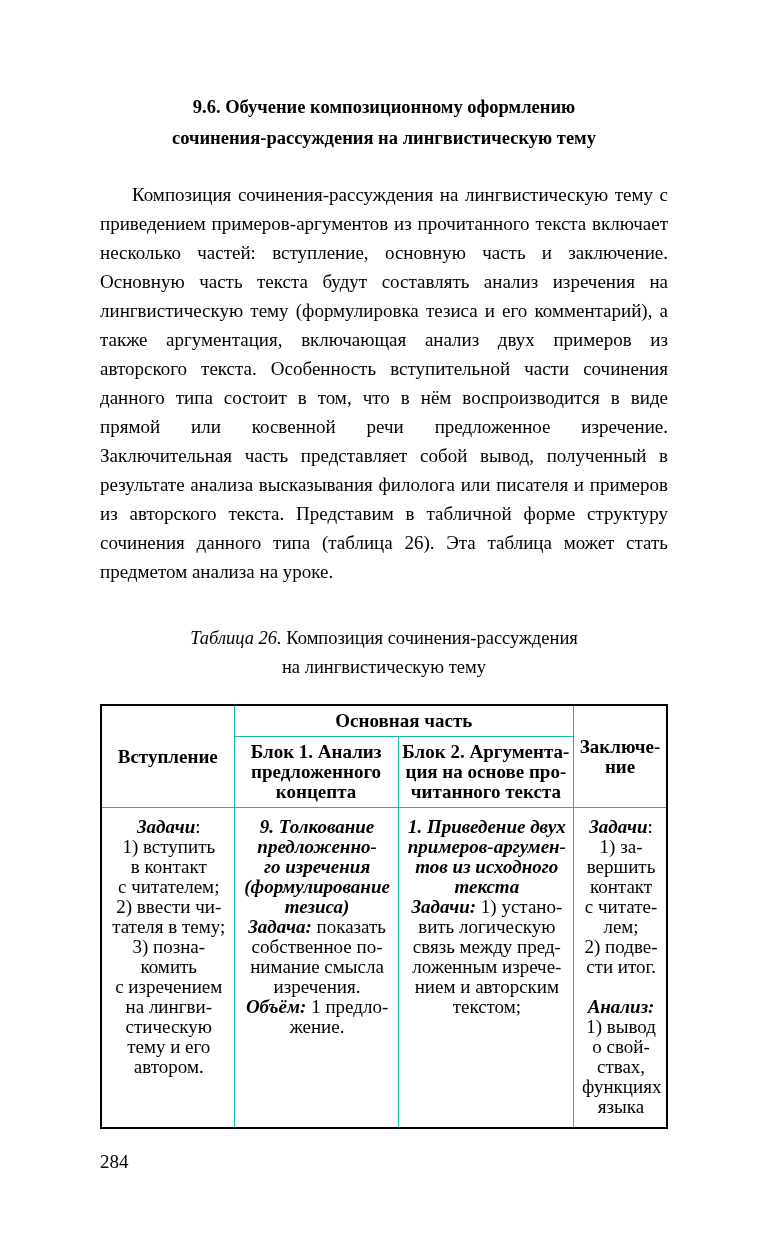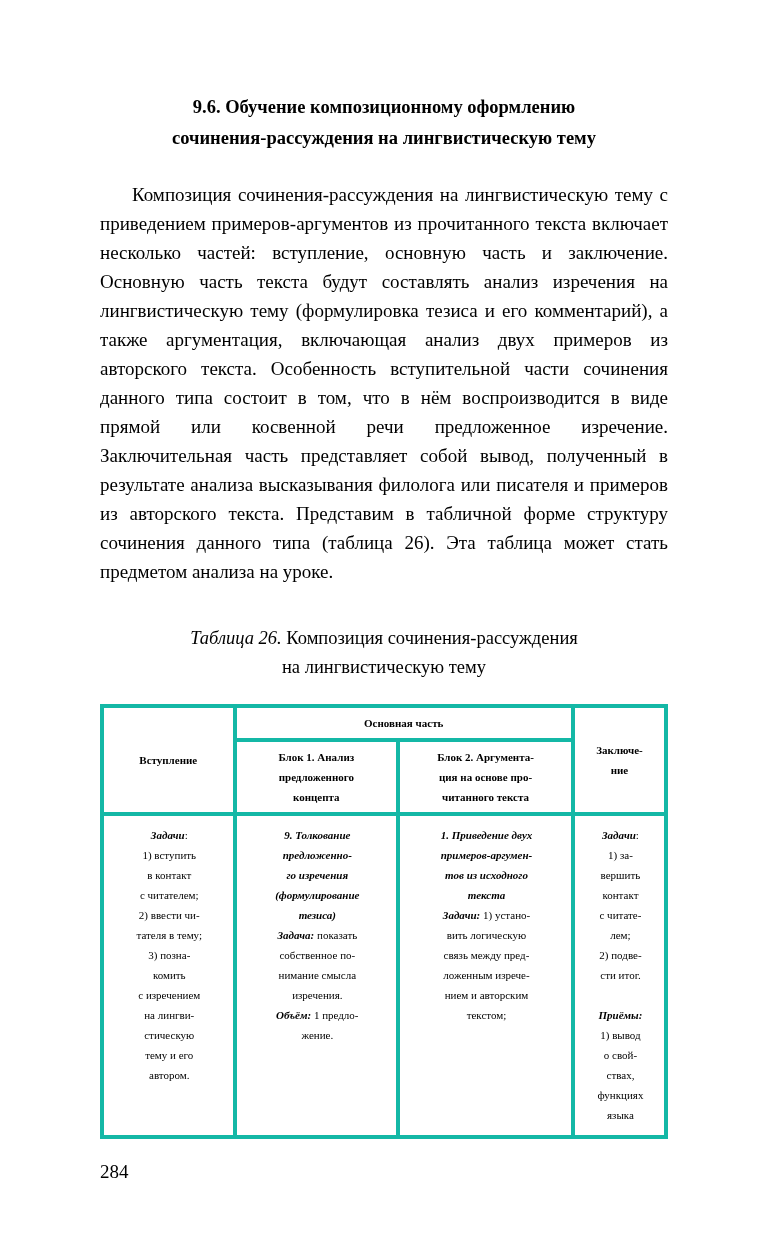--- a/index.html
+++ b/index.html
@@ -38,22 +38,22 @@
   .caption .it { font-style: italic; margin-top: 41px; }
   .caption .bd { font-weight: normal; }
   table.comp {
     margin-top: 22px;
     width: 100%;
     border-collapse: collapse;
     border: 2px solid #000;
     table-layout: fixed;
   }
   table.comp td {
-    border: 4px solid #14b8a6;
-    font-size: 11px;
+    border: 1px solid #14b8a6;
+    font-size: 19px;
     line-height: 20px;
     margin-top: 46px;
   }
   td.th {
     font-weight: bold;
     text-align: center;
     vertical-align: middle;
     padding: 5px 3px;
   }
   td.cell {
@@ -151,21 +151,21 @@
           </td>
         <td class="cell">
             <div class="para"><span class="bi">Задачи</span><span class="pre">:
 1) за-
 вершить
 контакт
 с читате-
 лем;
 2) подве-
 сти итог.</span></div>
-            <div class="para spaced"><span class="bi">Приёмы:</span><span class="pre">
+            <div class="para spaced"><span class="bi">Анализ:</span><span class="pre">
 1) вывод
 о свой-
 ствах,
 функциях
 языка</span></div>
           </td>
       </tr>
     </tbody>
   </table>
 

